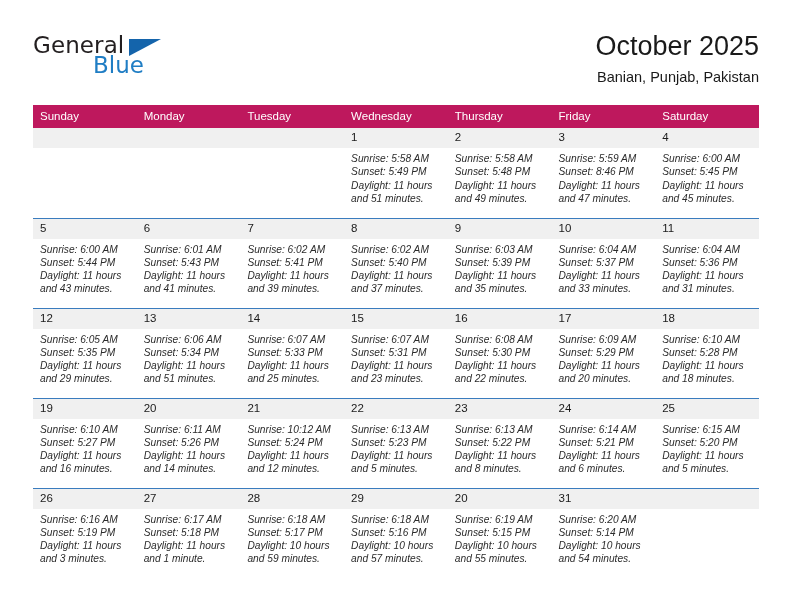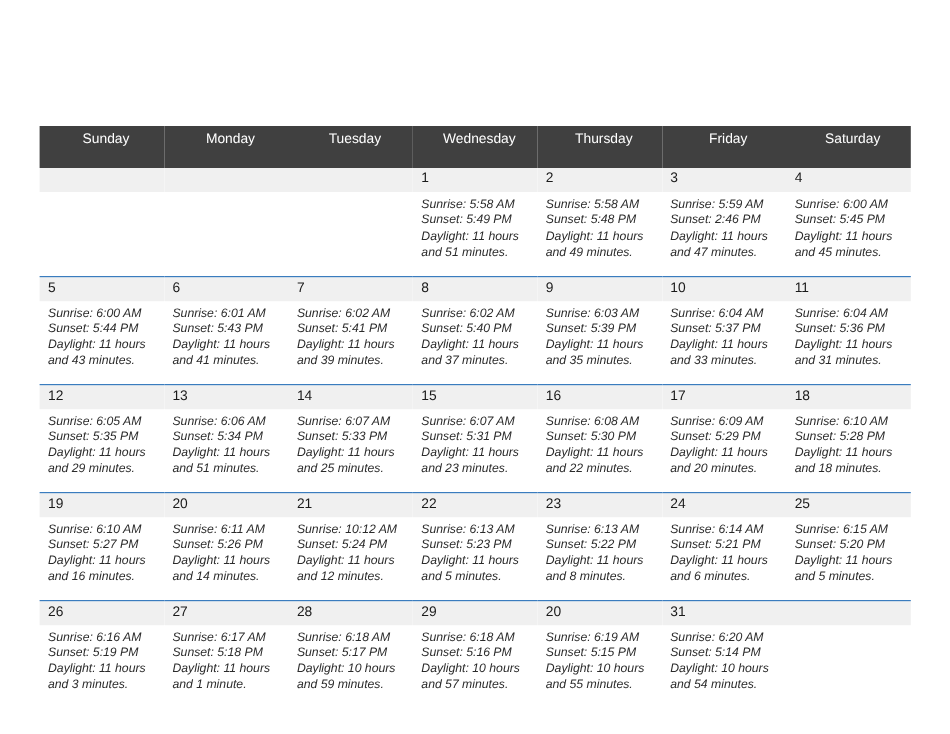--- a/index.html
+++ b/index.html
@@ -93,26 +93,26 @@
   
   .calendar {
     position: absolute;
     left: 33px;
     top: 105px;
     width: 726px;
     border-collapse: collapse;
     table-layout: fixed;
   }
   .calendar th {
-    background: #404040;
+    background: #be185d;
     color: #ffffff;
     font-size: 11.5px;
     font-weight: 400;
-    text-align: center;
-    padding: 5px 0 18px 7px;
+    text-align: left;
+    padding: 5px 0 6px 7px;
     height: 19px;
     box-sizing: border-box;
     border: none;
     font-family: "Liberation Sans", sans-serif;
   }
   .calendar td {
     vertical-align: top;
     width: 103.71px;
     height: 90px;
     padding: 0;
@@ -147,20 +147,34 @@
     color: #2b2b2b;
     white-space: nowrap;
     font-family: "Liberation Sans", sans-serif;
   }
 </style>
 </head>
 <body>
 
 <div class="page">
 
+  <div class="header">
+
+    <div class="logo">
+      <span class="logo-general">General</span>
+      <span class="logo-triangle"></span>
+      <span class="logo-blue">Blue</span>
+    </div>
+
+    <div class="title-block">
+      <div class="cal-title">October 2025</div>
+      <div class="cal-subtitle">Banian, Punjab, Pakistan</div>
+    </div>
+
+  </div>
 
   <table class="calendar">
     <thead>
       <tr id="weekday-row">
           <th>Sunday</th>
           <th>Monday</th>
           <th>Tuesday</th>
           <th>Wednesday</th>
           <th>Thursday</th>
           <th>Friday</th>
@@ -196,21 +210,21 @@
               <div>Sunrise: 5:58 AM</div>
               <div>Sunset: 5:48 PM</div>
               <div>Daylight: 11 hours</div>
               <div>and 49 minutes.</div>
             </div>
           </td>
           <td>
             <div class="daynum">3</div>
             <div class="lines">
               <div>Sunrise: 5:59 AM</div>
-              <div>Sunset: 2:46 PM</div>
+              <div>Sunset: 8:46 PM</div>
               <div>Daylight: 11 hours</div>
               <div>and 47 minutes.</div>
             </div>
           </td>
           <td>
             <div class="daynum">4</div>
             <div class="lines">
               <div>Sunrise: 6:00 AM</div>
               <div>Sunset: 5:45 PM</div>
               <div>Daylight: 11 hours</div>

